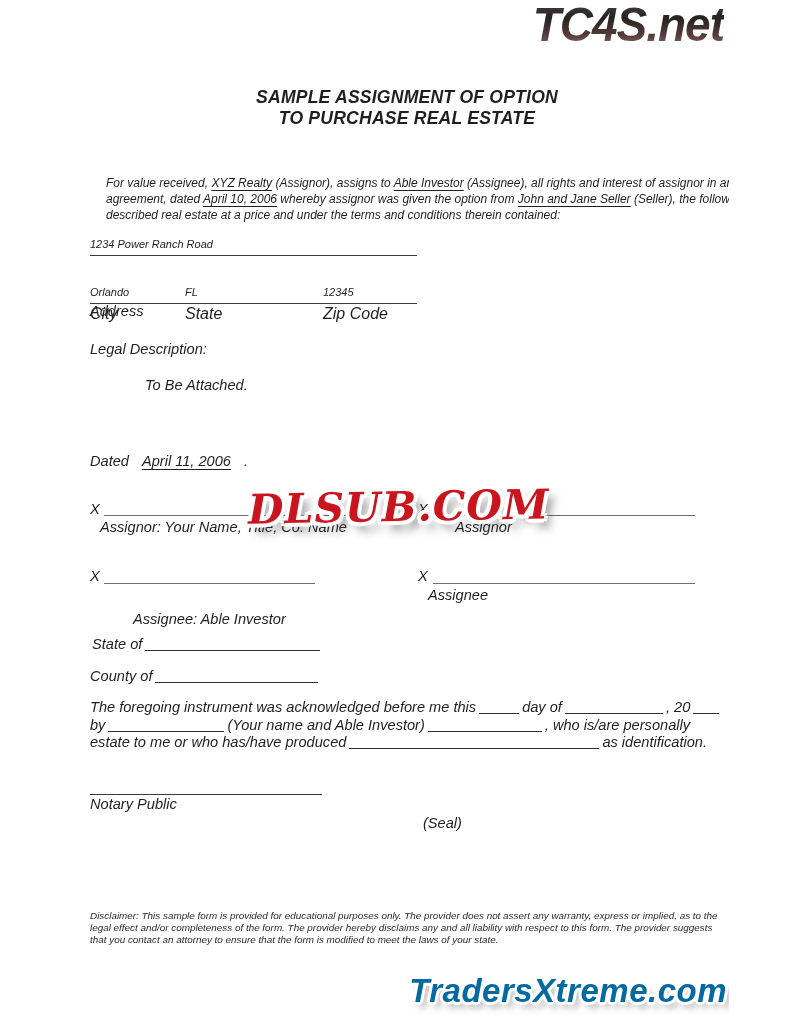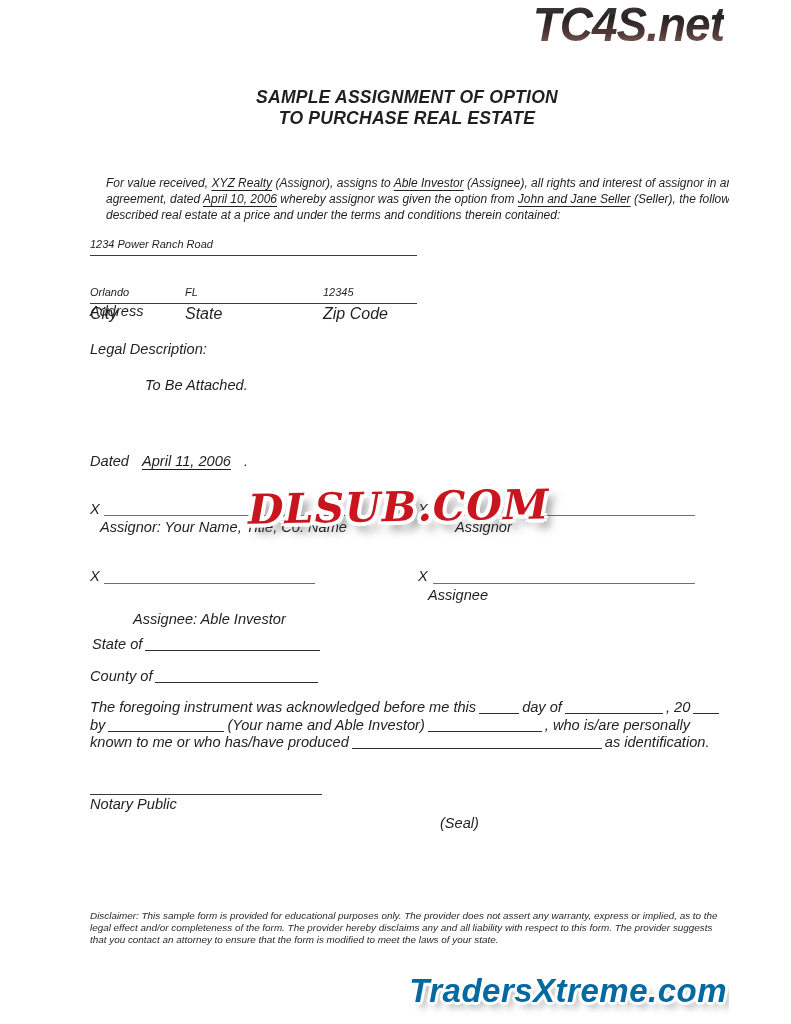--- a/index.html
+++ b/index.html
@@ -107,27 +107,27 @@
   <div class="sigline" style="left:433px;top:566px;width:262px;"></div>
   <span class="siglabel" style="left:428px;top:587px;">Assignee</span>
 
   <div class="abs body-text" style="left:92px;top:636px;"><span>State of</span><span class="bl" style="width:175px;"></span></div>
 
   <div class="abs body-text" style="left:90px;top:668px;"><span>County of</span><span class="bl" style="width:163px;"></span></div>
 
   <div class="abs" style="left:90px;top:699px;width:648px;">
     <div class="ack-line"><span>The foregoing instrument was acknowledged before me this</span><span class="bl" style="width:40px;"></span><span>day of</span><span class="bl" style="width:98px;"></span><span>, 20</span><span class="bl" style="width:26px;"></span></div>
     <div class="ack-line"><span>by</span><span class="bl" style="width:116px;"></span><span>(Your name and Able Investor)</span><span class="bl" style="width:114px;"></span><span>, who is/are personally</span></div>
-    <div class="ack-line"><span>known to me or who has/have produced</span><span class="bl" style="width:250px;"></span><span>as identification.</span></div>
+    <div class="ack-line"><span>estate to me or who has/have produced</span><span class="bl" style="width:250px;"></span><span>as identification.</span></div>
   </div>
 
   <div class="fill-line" style="left:90px;top:777px;width:232px;height:17px;"></div>
   <div class="abs body-text" style="left:90px;top:796px;">Notary Public</div>
 
-  <div class="abs body-text" style="left:440px;top:815px;">(Seal)</div>
+  <div class="abs body-text" style="left:423px;top:815px;">(Seal)</div>
 
 
   <div class="disclaimer">Disclaimer: This sample form is provided for educational purposes only. The provider does not assert any warranty, express or implied, as to the legal effect and/or completeness of the form. The provider hereby disclaims any and all liability with respect to this form. The provider suggests that you contact an attorney to ensure that the form is modified to meet the laws of your state.</div>
 
   <div class="wm-center">DLSUB.COM</div>
   <div class="wm-bottom">TradersXtreme.com</div>
 
 </div>
 
 </body></html>

